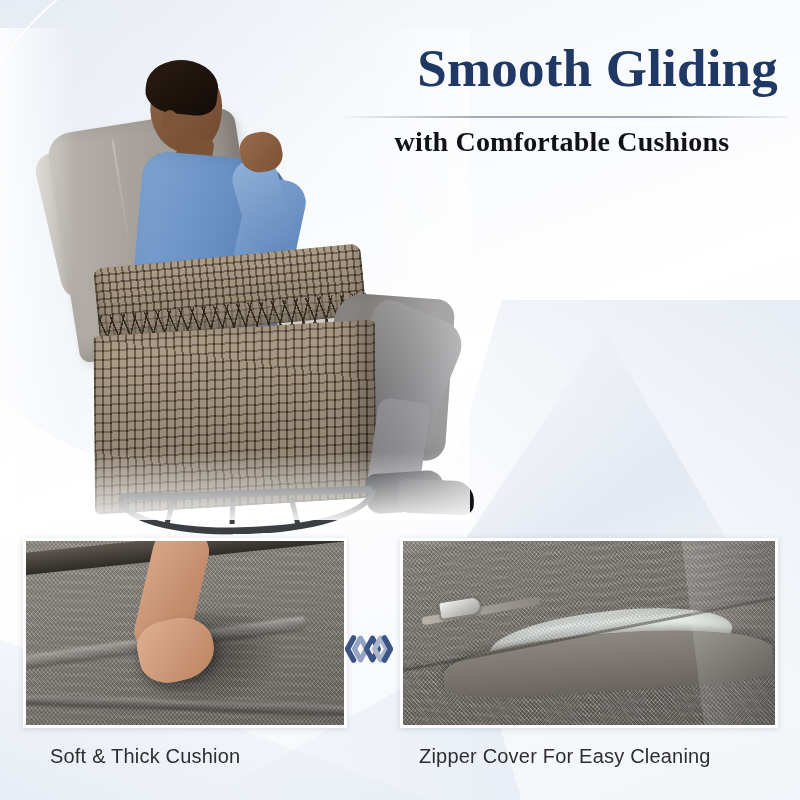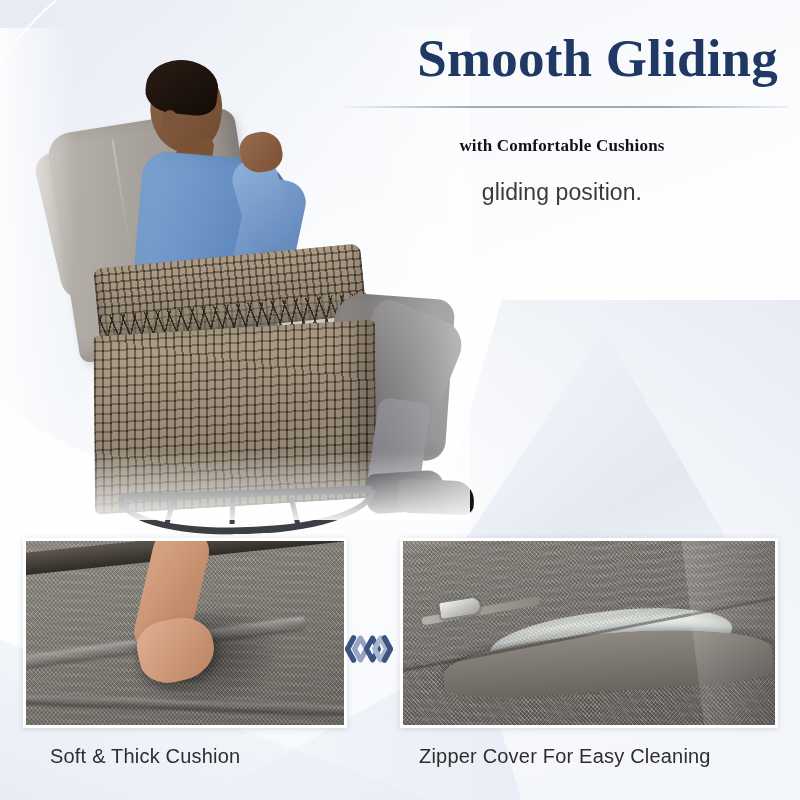--- a/index.html
+++ b/index.html
@@ -232,43 +232,43 @@
   .hero-fade{
     left:0; top:0; width:470px; height:492px;
     background:
       linear-gradient(90deg,rgba(255,255,255,.85) 0%,rgba(255,255,255,0) 16%),
       linear-gradient(0deg,rgba(255,255,255,.9) 0%,rgba(255,255,255,0) 14%),
       linear-gradient(270deg,rgba(255,255,255,.6) 0%,rgba(255,255,255,0) 22%);
   }
 
   
   #copy {
-    position:absolute; left:336px; top:30px; width:452px;
+    position:absolute; left:336px; top:40px; width:452px;
     text-align:center;
   }
   #headline {
     font-family:"Liberation Serif", serif;
     font-weight:700;
     font-size:53px;
     line-height:1.06;
     letter-spacing:.2px;
     color:#1f3864;
     text-align:right;
     padding-right:10px;
   }
   #divider {
     margin:20px 0 0 auto;
     width:452px; height:2px;
     background:linear-gradient(90deg,rgba(180,186,196,0) 0%,rgba(150,157,170,.85) 30%,rgba(150,157,170,.9) 72%,rgba(190,196,206,.2) 100%);
   }
   #subhead {
-    margin-top:28px;
+    margin-top:8px;
     font-family:"Liberation Serif", serif;
     font-weight:700;
-    font-size:17px;
+    font-size:28px;
     letter-spacing:.2px;
     color:#111217;
     text-align:center;
   }
   #bodycopy {
     margin-top:18px;
     font-size:23px;
     line-height:1.62;
     color:#3a3a3c;
     letter-spacing:.1px;
@@ -451,21 +451,20 @@
   <div id="copy">
     <div id="headline">
       <span>Smooth Gliding</span><br>
     </div>
 
     <div id="divider"></div>
 
     <div id="subhead">with Comfortable Cushions</div>
 
     <div id="bodycopy">
-      <span class="ln">gliding position.</span>
     </div>
   </div>
 
   <div class="panel" id="panel-left">
     <div class="fabric"></div>
     <div class="l-edge"></div>
     <div class="seam l-crease"></div>
     <div class="l-dimple"></div>
     <div class="l-arm"></div>
     <div class="l-fist"></div>

